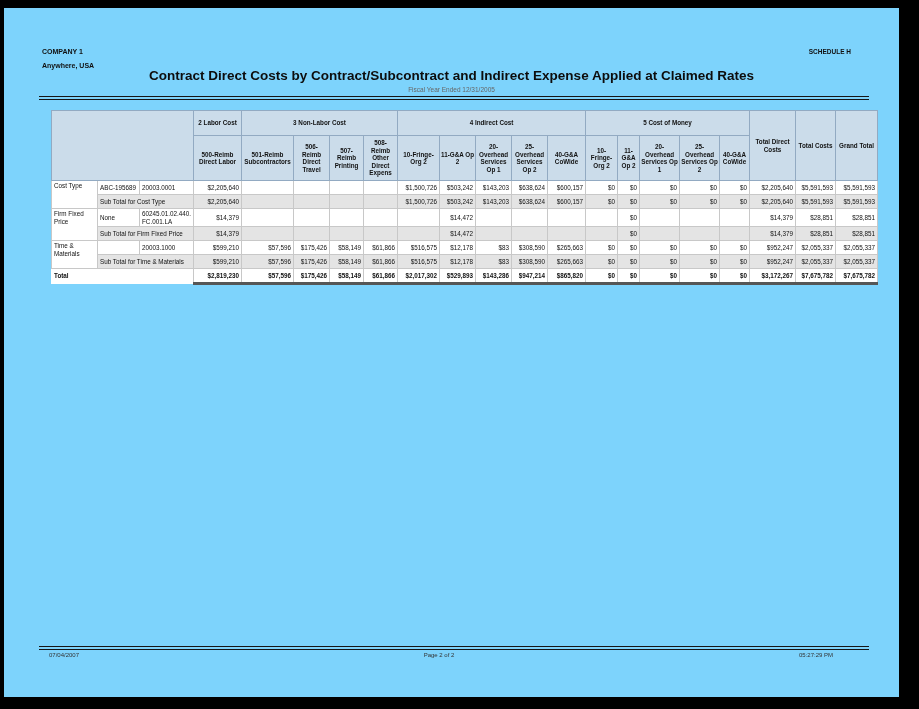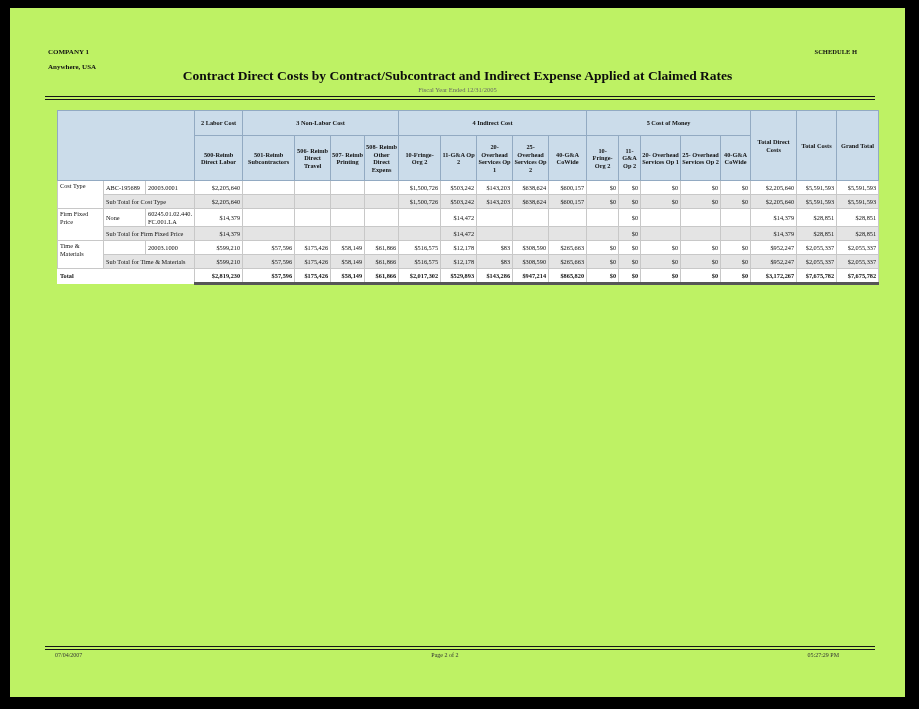--- a/index.html
+++ b/index.html
@@ -1,23 +1,22 @@
 <!DOCTYPE html>
 <html><head>
 <meta charset="utf-8">
 <style>
   html, body { margin:0; padding:0; }
   body {
     width:919px; height:709px; background:#000000;
     font-family:"Liberation Sans", sans-serif; position:relative; overflow:hidden;
   }
   .page {
-    position:absolute; left:10px; top:8px; width:895px; height:689px;
-    background:#bef264;
-    font-family:Liberation Serif, serif;
+    position:absolute; left:4px; top:8px; width:895px; height:689px;
+    background:#7dd3fc;
   }
   .company { position:absolute; left:38px; top:40px; font-size:7px; font-weight:bold; color:#111; }
   .company .line2 { margin-top:7px; }
   .schedule { position:absolute; right:48px; top:40px; font-size:6.5px; font-weight:bold; color:#111; }
   .title { position:absolute; top:60px; left:0; width:100%; text-align:center; font-size:13.5px; font-weight:bold; color:#0d0d0d; }
   .subtitle { position:absolute; top:78px; left:0; width:100%; text-align:center; font-size:6.5px; color:#666; }
   .rule { position:absolute; left:35px; width:830px; height:2px; border-top:1px solid #161616; border-bottom:1px solid #161616; }
   .rule-header { top:88px; }
   .rule-footer { top:638px; }
   .footer-row {

